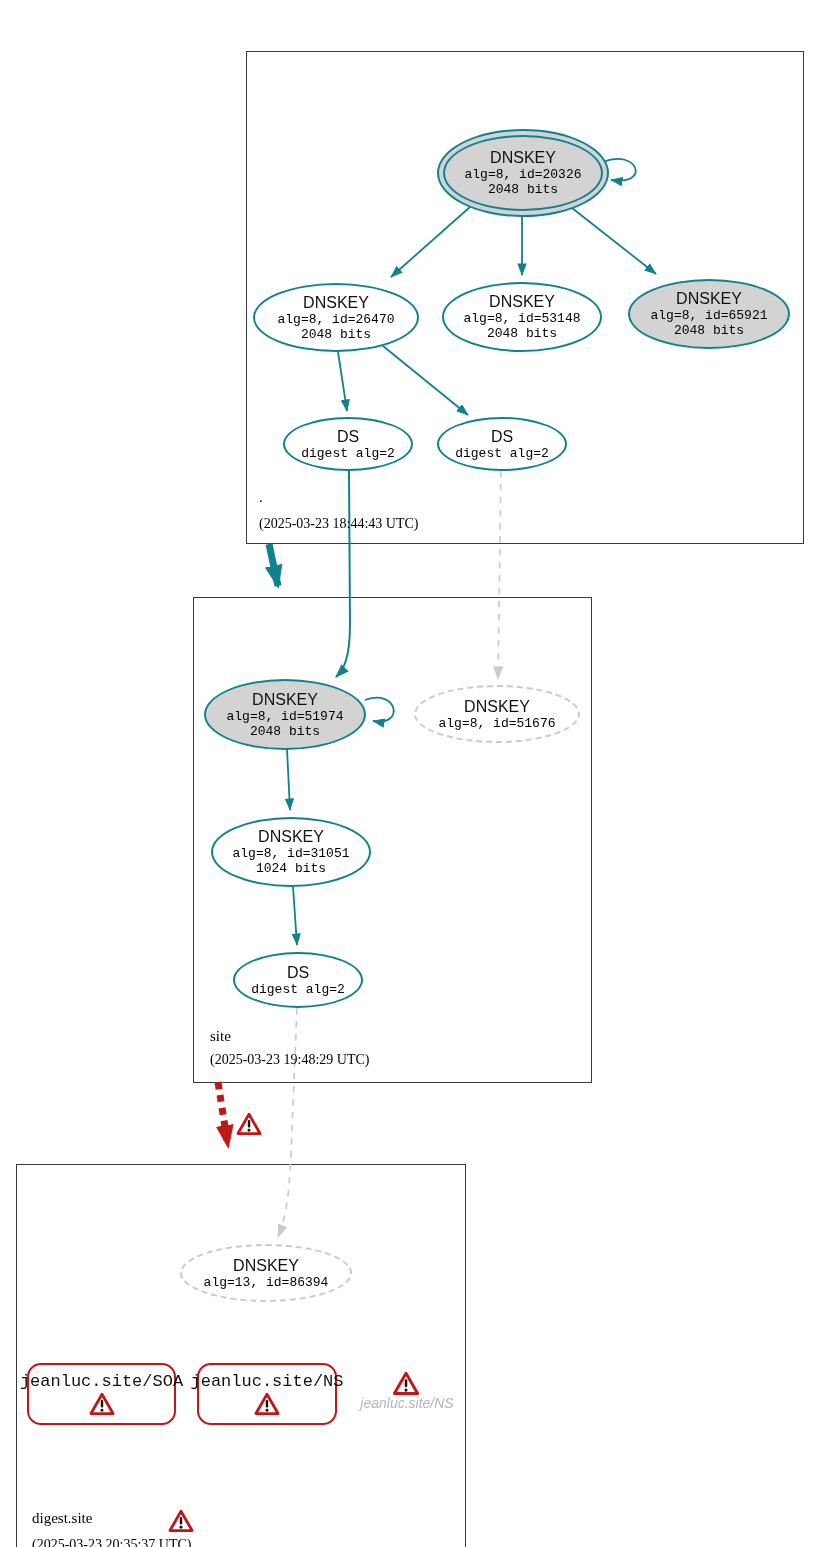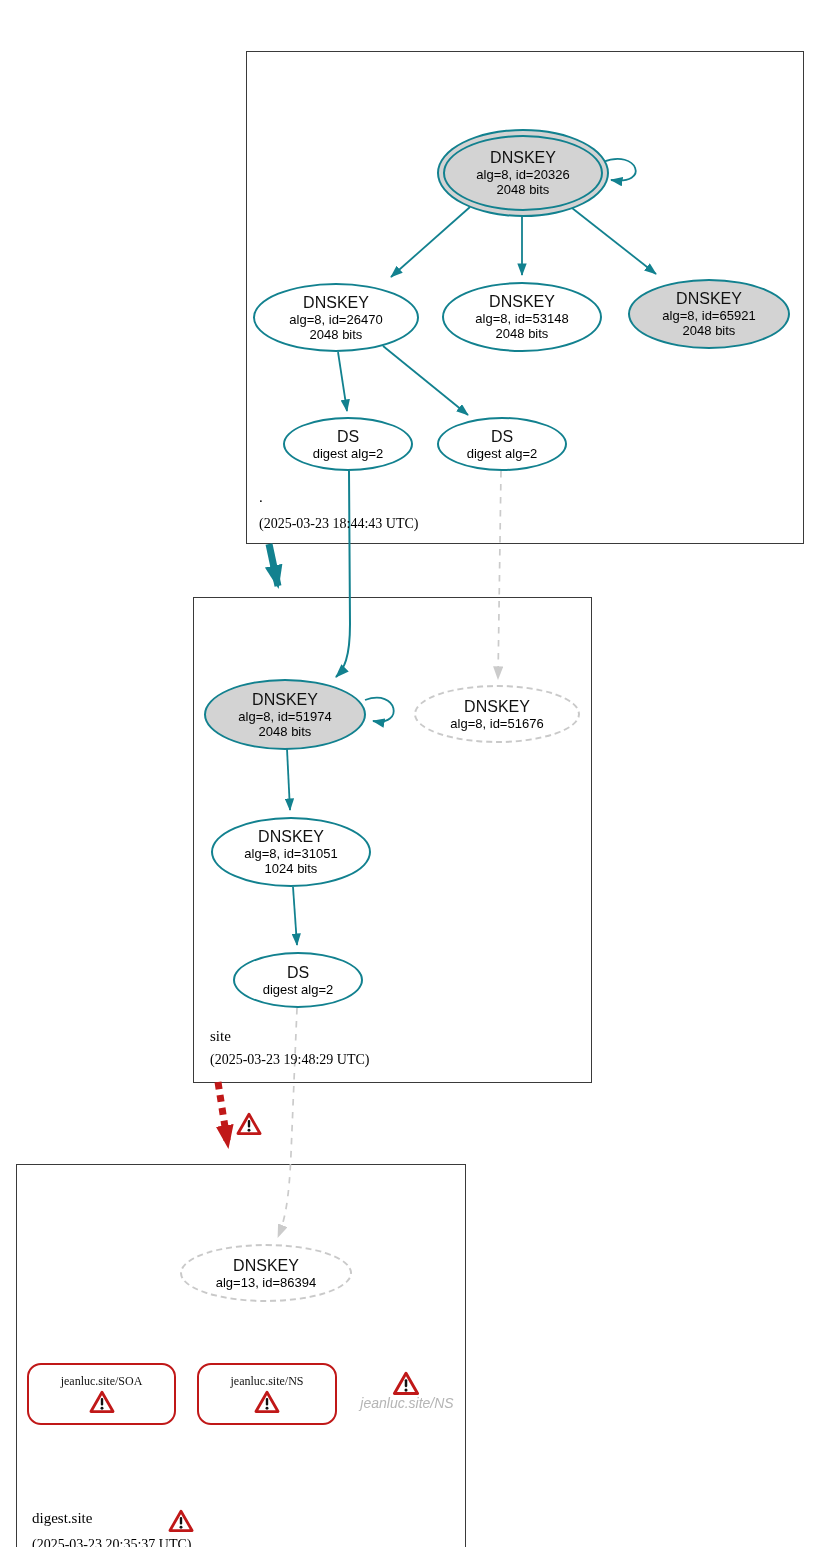--- a/index.html
+++ b/index.html
@@ -11,26 +11,26 @@
         justify-content:center;text-align:center;box-sizing:border-box;}
   .ellipse{border-radius:50%;background:#fff;border:2px solid #12818f;}
   .gray{background:#d3d3d3;}
   .thick{border-width:2.5px;}
   .dashed{border:2px dashed #c9c9c9;background:#fff;}
   .outer-ellipse{position:absolute;border-radius:50%;border:2px solid #12818f;background:#d3d3d3;z-index:2;}
   .inner-ellipse{position:absolute;left:4px;top:4px;right:4px;bottom:4px;border-radius:50%;
                  border:2px solid #12818f;background:#d3d3d3;display:flex;flex-direction:column;
                  align-items:center;justify-content:center;text-align:center;}
   .ntype{font-family:"Liberation Sans",sans-serif;font-size:16px;line-height:18px;color:#111;}
-  .nattr{font-family:Liberation Sans, sans-serif;font-size:13px;line-height:15px;color:#000;}
+  .nattr{font-family:Liberation Mono, monospace;font-size:13px;line-height:15px;color:#000;}
   .zone-label{position:absolute;z-index:2;font-family:"Liberation Serif",serif;font-size:15px;color:#000;}
   .zone-ts{position:absolute;z-index:2;font-family:"Liberation Serif",serif;font-size:14px;color:#000;}
   .rrset{position:absolute;z-index:2;border:2.5px solid #c01818;border-radius:14px;background:#fff;
          display:flex;flex-direction:column;align-items:center;justify-content:center;gap:1px;}
-  .rrset .rrlabel{font-family:Liberation Serif, serif;font-size:12px;color:#111;}
+  .rrset .rrlabel{font-family:Liberation Mono, monospace;font-size:17px;color:#111;}
   .warn{position:absolute;z-index:3;}
   .ghost-label{position:absolute;z-index:2;font-family:"Liberation Sans",sans-serif;font-style:italic;
                font-size:14px;color:#b5b5b5;}
 </style>
 </head>
 <body>
 
 <div class="canvas">
 
   <div class="zone-box" style="left:246px;top:17px;width:556px;height:491px"></div>

